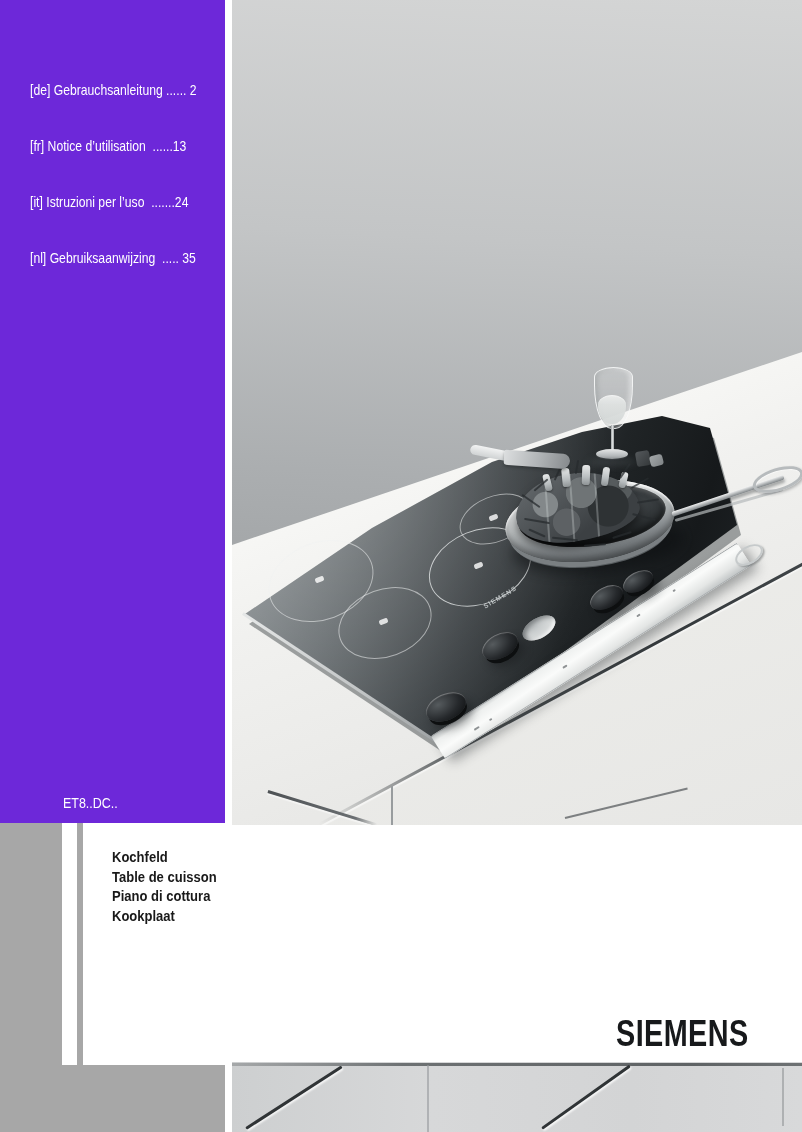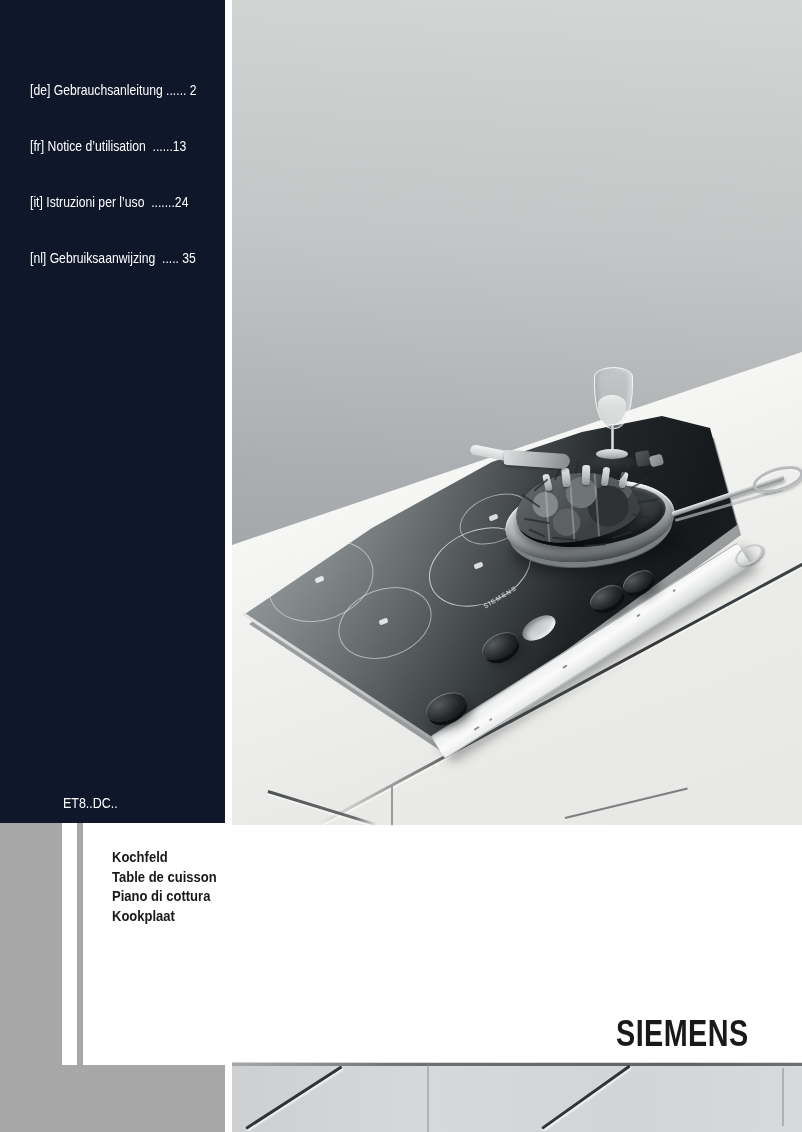--- a/index.html
+++ b/index.html
@@ -1,21 +1,21 @@
 <!DOCTYPE html>
 <html><head>
 <meta charset="utf-8">
 <style>
   html,body{margin:0;padding:0;}
   .page{position:relative;width:802px;height:1132px;background:#ffffff;overflow:hidden;
         font-family:"Liberation Sans",sans-serif;}
   .abs{position:absolute;}
 
   
-  .sidebar{left:0;top:0;width:225px;height:823px;background:#0f172a;}
+  .sidebar{left:0;top:0;width:225px;height:823px;background:#6d28d9;}
   .col-narrow{left:0;top:823px;width:62px;height:309px;background:#a7a7a7;}
   .col-thin{left:77px;top:823px;width:6px;height:242px;background:#a7a7a7;}
   .block-bl{left:0;top:1065px;width:225px;height:67px;background:#a7a7a7;}
 
   
   .toc{left:30px;top:44px;color:#ffffff;font-size:14.5px;line-height:18.6px;
        transform:scaleX(.84);transform-origin:left top;white-space:pre;}
   .model{left:63px;top:795px;color:#ffffff;font-size:14.5px;
        transform:scaleX(.86);transform-origin:left top;}
   .titles{left:112px;top:847px;color:#191919;font-size:15.5px;font-weight:bold;

